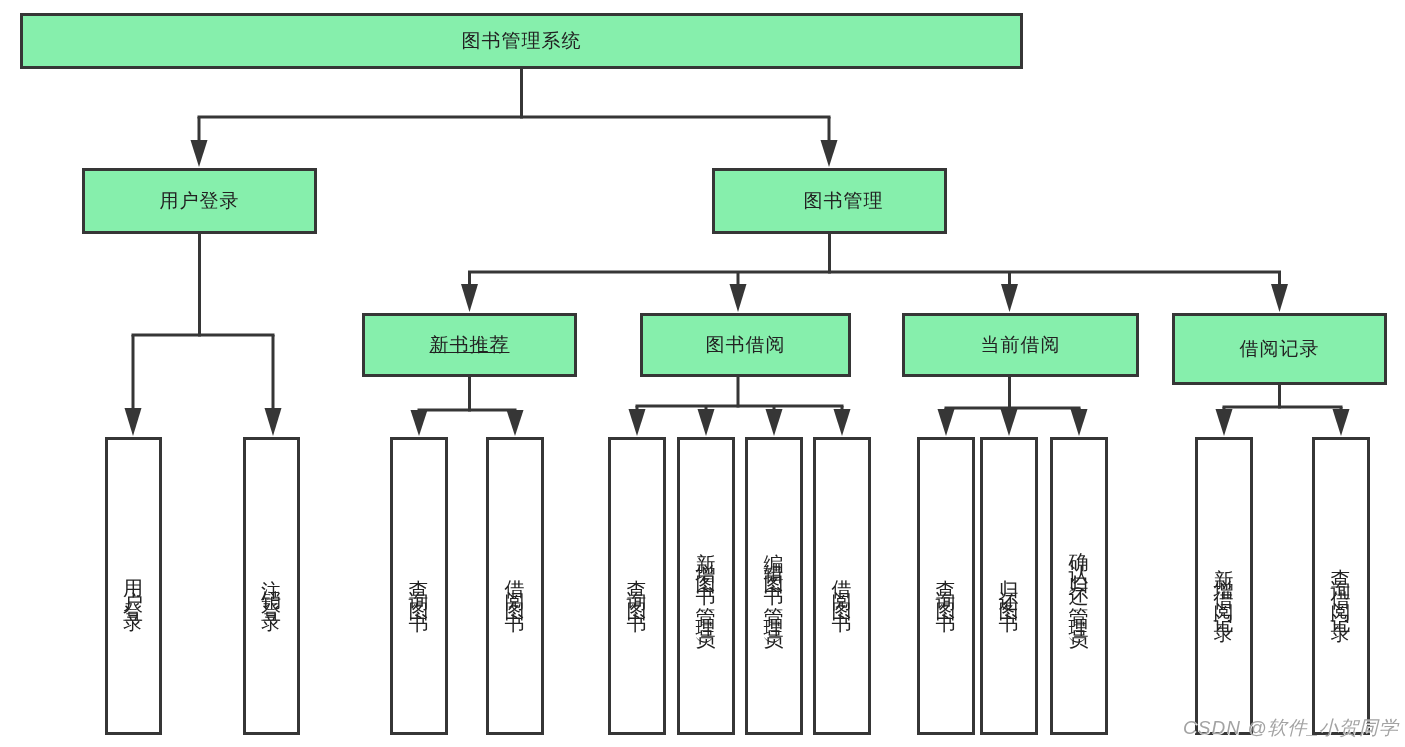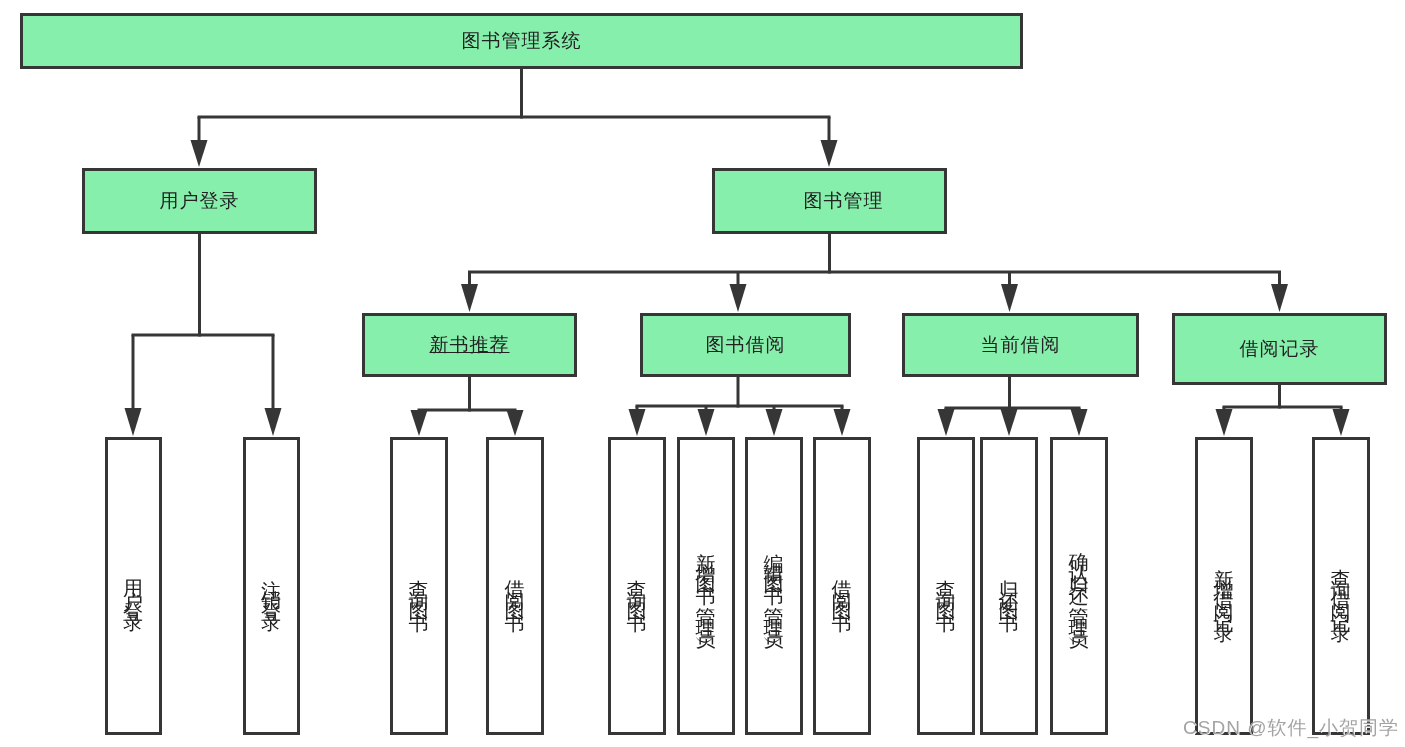--- a/index.html
+++ b/index.html
@@ -46,20 +46,21 @@
   }
   .watermark {
     position: absolute;
     right: 6px; bottom: 6px;
     font-size: 19px;
     color: var(--watermark);
     text-shadow: 1px 1px 0 rgba(255,255,255,0.9);
     letter-spacing: 1px;
     z-index: 5;
     white-space: nowrap;
+    font-style: italic;
   }
 </style>
 </head>
 <body>
 
 <div class="canvas">
 
   <svg class="connector-layer" viewBox="0 0 1405 747" xmlns="http://www.w3.org/2000/svg">
 
     <g class="connector">

